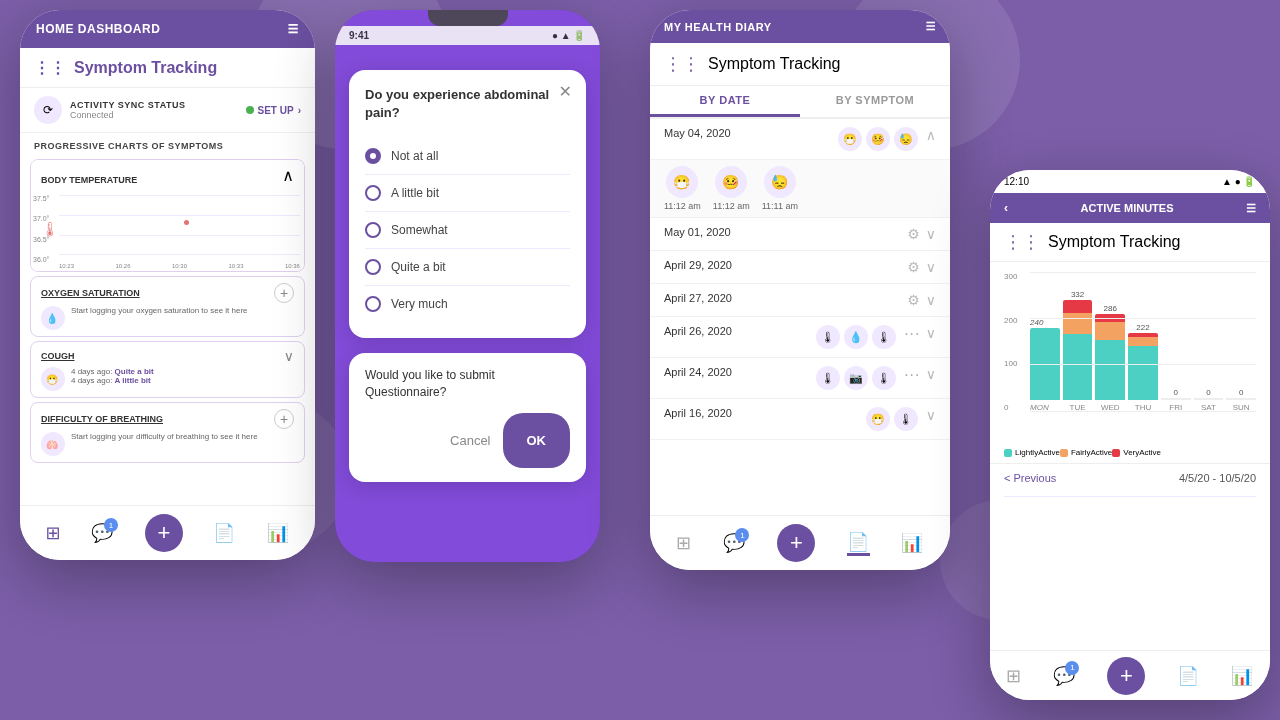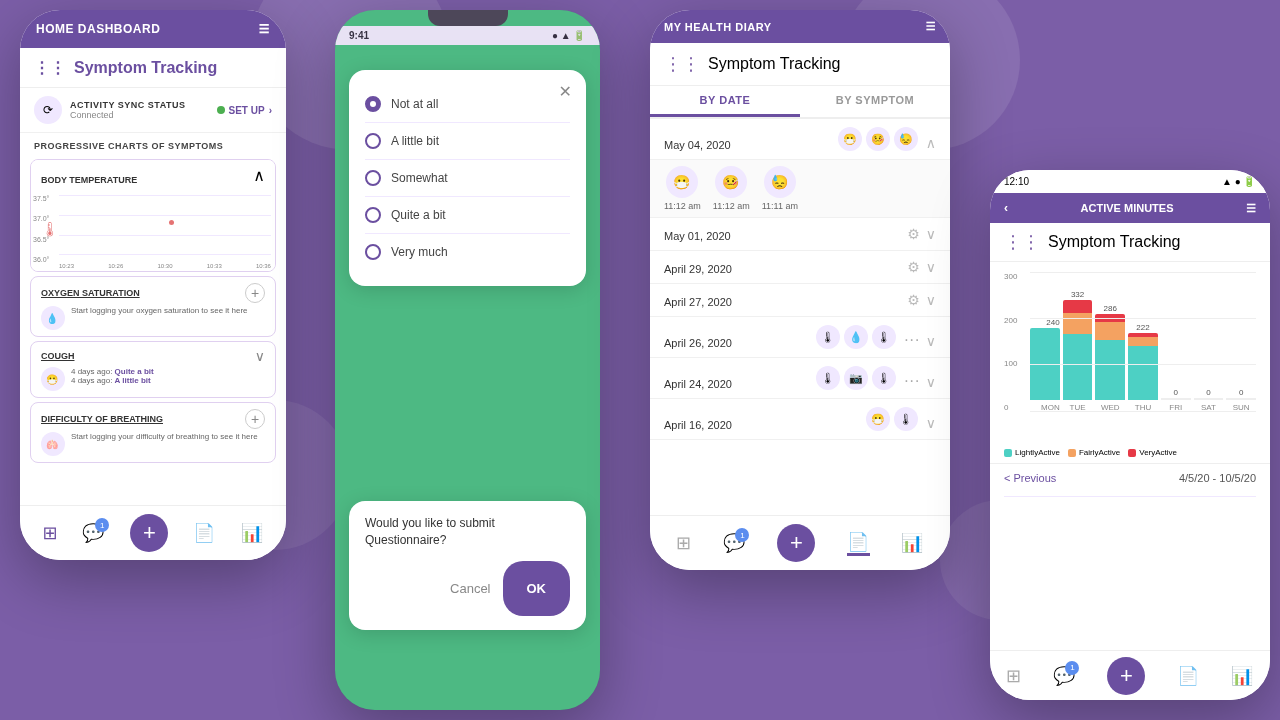--- a/index.html
+++ b/index.html
@@ -18,21 +18,21 @@
       background: #f5f5f5;
       border-radius: 40px;
       overflow: hidden;
       box-shadow: 0 20px 60px rgba(0,0,0,0.3);
     }
 
     
     .phone1 {
       left: 20px;
       top: 10px;
-      width: 266px;
+      width: 295px;
       height: 550px;
       background: white;
     }
 
     .phone1-header {
       background: #6b4fa0;
       color: white;
       display: flex;
       align-items: center;
       justify-content: space-between;
@@ -332,22 +332,22 @@
       color: white;
       font-size: 22px;
       cursor: pointer;
     }
 
     
     .phone2 {
       left: 335px;
       top: 10px;
       width: 265px;
-      height: 700px;
-      background: #22c55e;
+      height: 552px;
+      background: #6d28d9;
     }
 
     .dialog-overlay {
       position: absolute;
       top: 0;
       left: 0;
       right: 0;
       bottom: 0;
       background: rgba(180,160,220,0.3);
     }
@@ -517,21 +517,21 @@
       border-bottom: 3px solid #6b4fa0;
     }
 
     .diary-list {
       overflow-y: auto;
       height: 395px;
     }
 
     .diary-row {
       display: flex;
-      align-items: flex-end;
+      align-items: flex-start;
       padding: 8px 14px;
       border-bottom: 1px solid #f0f0f0;
       cursor: pointer;
     }
 
     .diary-date {
       flex: 1;
       font-size: 11px;
       color: #333;
       font-weight: 500;
@@ -607,21 +607,20 @@
       border-bottom: 1px solid #eee;
     }
 
     .chart-container {
       padding: 10px 14px;
       background: white;
     }
 
     .legend {
       display: flex;
-      gap: 8px;
       flex-wrap: wrap;
       padding: 6px 14px;
       font-size: 8px;
     }
 
     .legend-item {
       display: flex;
       align-items: center;
       gap: 3px;
     }
@@ -848,20 +847,21 @@
   <div class="notch"></div>
   <div class="status-bar">
     <span>9:41</span>
     <span>● ▲ 🔋</span>
   </div>
 
   <div class="dialog-overlay"></div>
 
   <div class="dialog-box">
     <div class="dialog-close">✕</div>
+    <div class="dialog-question">Do you experience abdominal pain?</div>
 
     <div class="radio-option">
       <div class="radio-circle selected"></div>
       <span class="radio-label">Not at all</span>
     </div>
     <div class="radio-option">
       <div class="radio-circle"></div>
       <span class="radio-label">A little bit</span>
     </div>
     <div class="radio-option">
@@ -1027,21 +1027,21 @@
 
       <div style="display:flex;align-items:flex-end;height:160px;margin-left:26px;gap:3px;padding-bottom:20px;position:relative;">
 
         <div style="position:absolute;left:0;right:0;top:0;bottom:20px;">
           <div style="position:absolute;bottom:0;left:0;right:0;height:1px;background:#eee;"></div>
           <div style="position:absolute;bottom:33.3%;left:0;right:0;height:1px;background:#eee;"></div>
           <div style="position:absolute;bottom:66.6%;left:0;right:0;height:1px;background:#eee;"></div>
           <div style="position:absolute;bottom:99%;left:0;right:0;height:1px;background:#eee;"></div>
         </div>
 
-        <div style="flex:1;display:flex;flex-direction:column;align-items:flex-end;">
+        <div style="flex:1;display:flex;flex-direction:column;align-items:flex-start;font-style:italic;">
           <span style="font-size:8px;color:#555;margin-bottom:1px;">240</span>
           <div style="width:100%;display:flex;flex-direction:column-reverse;height:72px;">
             <div style="width:100%;height:72px;background:#4dd0c4;border-radius:2px 2px 0 0;"></div>
           </div>
           <span style="font-size:8px;color:#888;margin-top:3px;">MON</span>
         </div>
 
         <div style="flex:1;display:flex;flex-direction:column;align-items:center;">
           <span style="font-size:8px;color:#555;margin-bottom:1px;">332</span>
           <div style="width:100%;display:flex;flex-direction:column-reverse;height:100px;">

